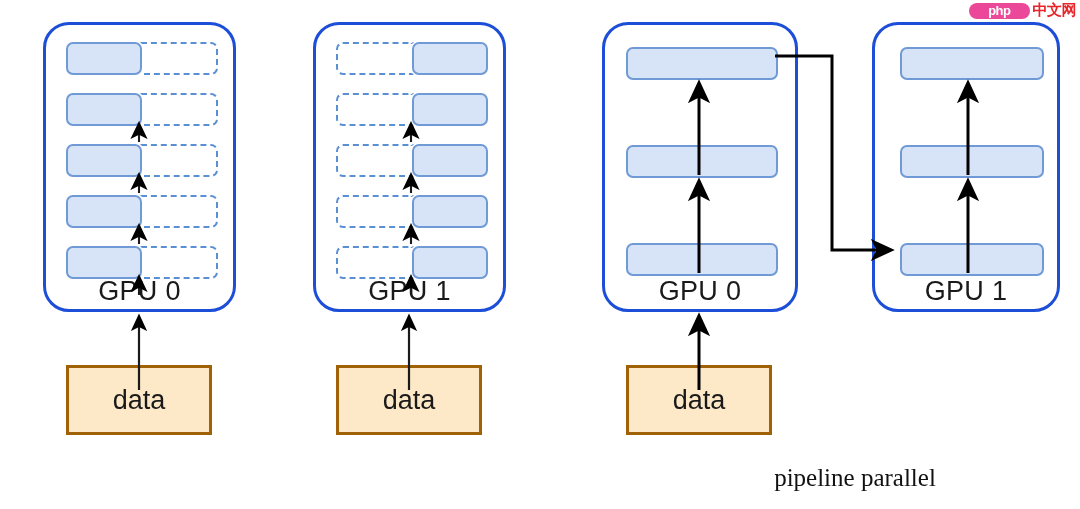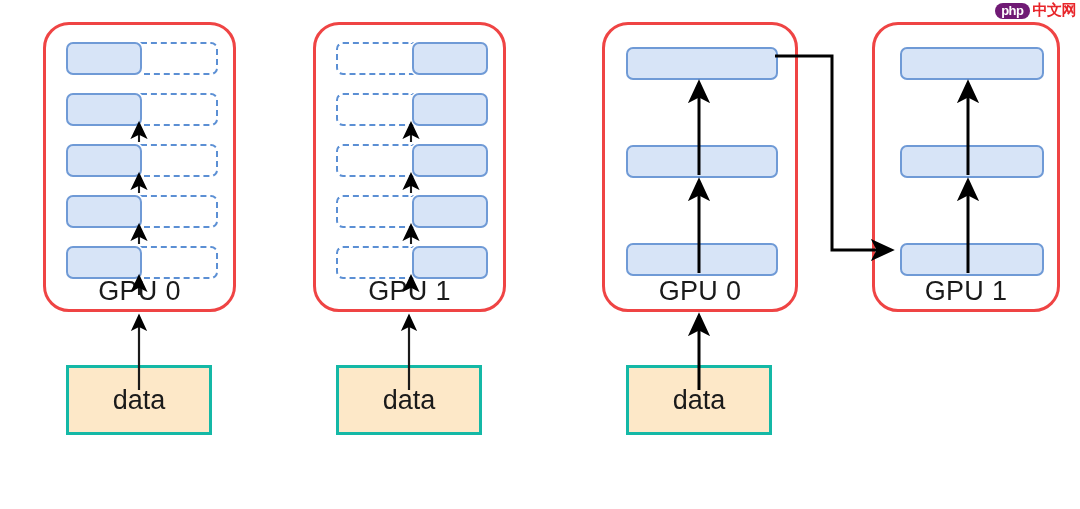--- a/index.html
+++ b/index.html
@@ -15,21 +15,21 @@
     width: 1080px;
     height: 509px;
     background: #ffffff;
     overflow: hidden;
   }
 
   
   .gpu-box {
     position: absolute;
     box-sizing: border-box;
-    border: 3px solid #ef4444;
+    border: 3px solid #1d4ed8;
     border-radius: 26px;
     background: #ffffff;
   }
   .gpu-label {
     position: absolute;
     left: 0;
     right: 0;
     text-align: center;
     font-family: "Liberation Sans", sans-serif;
     font-size: 27px;
@@ -54,21 +54,21 @@
     border-radius: 7px;
   }
   .layer-dashed.no-left  { border-left-color: transparent; border-top-left-radius: 0; border-bottom-left-radius: 0; }
   .layer-dashed.no-right { border-right-color: transparent; border-top-right-radius: 0; border-bottom-right-radius: 0; }
 
   
   .data-box {
     position: absolute;
     box-sizing: border-box;
     background: #fde8c8;
-    border: 3px solid #14b8a6;
+    border: 3px solid #a16207;
     display: flex;
     align-items: center;
     justify-content: center;
   }
   .data-label {
     font-family: "Liberation Sans", sans-serif;
     font-size: 27px;
     color: #1a1a1a;
   }
 
@@ -95,27 +95,27 @@
   
   #watermark {
     position: absolute;
     top: 1px;
     right: 4px;
     display: flex;
     align-items: center;
     gap: 3px;
   }
   #wm-badge {
-    background: #701a75;
+    background: #ec4899;
     color: #ffffff;
     font-family: "Liberation Sans", sans-serif;
     font-size: 13px;
     font-weight: bold;
     line-height: 16px;
-    padding: 0 6px;
+    padding: 0 19px;
     border-radius: 8px;
     letter-spacing: -0.5px;
   }
   #wm-text {
     color: #e8252a;
     font-family: "Liberation Sans", sans-serif;
     font-size: 15px;
     font-weight: bold;
     letter-spacing: -0.5px;
   }
@@ -228,14 +228,15 @@
     <g stroke="#000000" stroke-width="3" fill="none" marker-end="url(#ah-big)">
       <line x1="968" y1="273" x2="968" y2="182"></line>
       <line x1="968" y1="175" x2="968" y2="84"></line>
     </g>
 
     <line x1="699" y1="390" x2="699" y2="317" stroke="#000000" stroke-width="3" marker-end="url(#ah-big)"></line>
 
     <path d="M 775,56 L 832,56 L 832,250 L 890,250" stroke="#000000" stroke-width="3" fill="none" marker-end="url(#ah-big)"></path>
   </svg>
 
+  <div class="caption" style="left:715px; top:464px; width:280px;">pipeline parallel</div>
 
 </div>
 
 </body></html>

